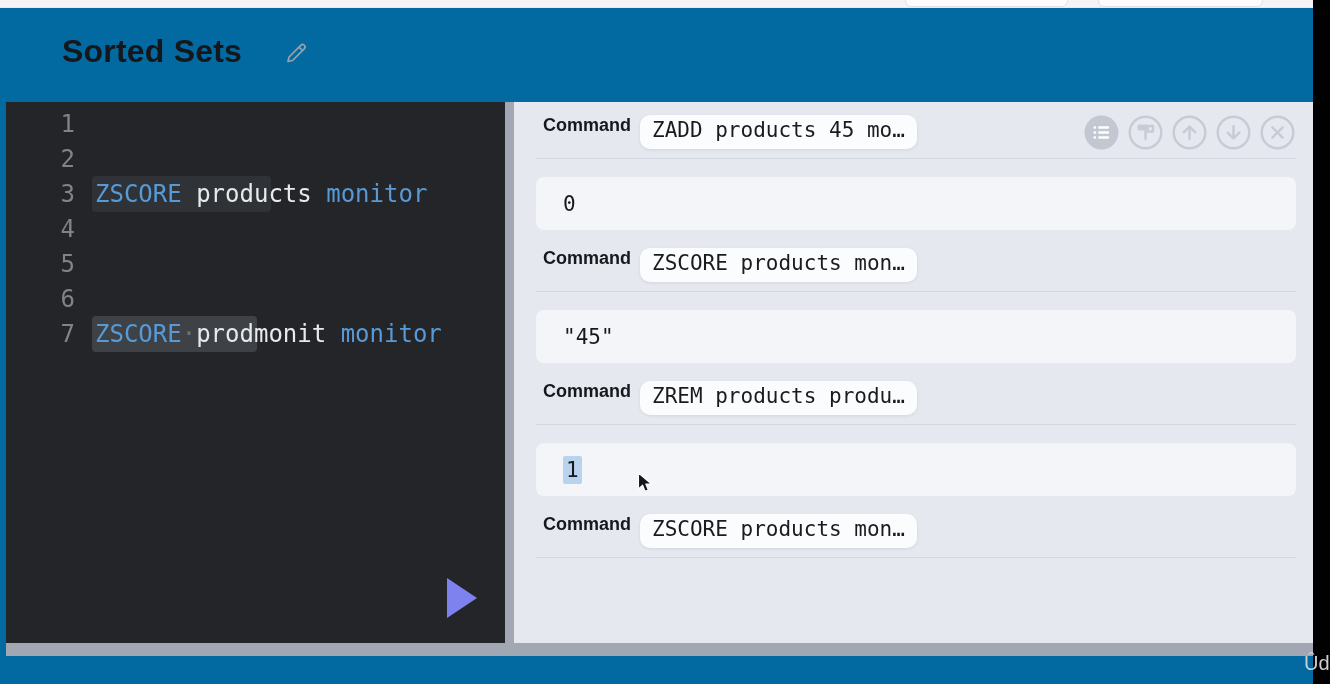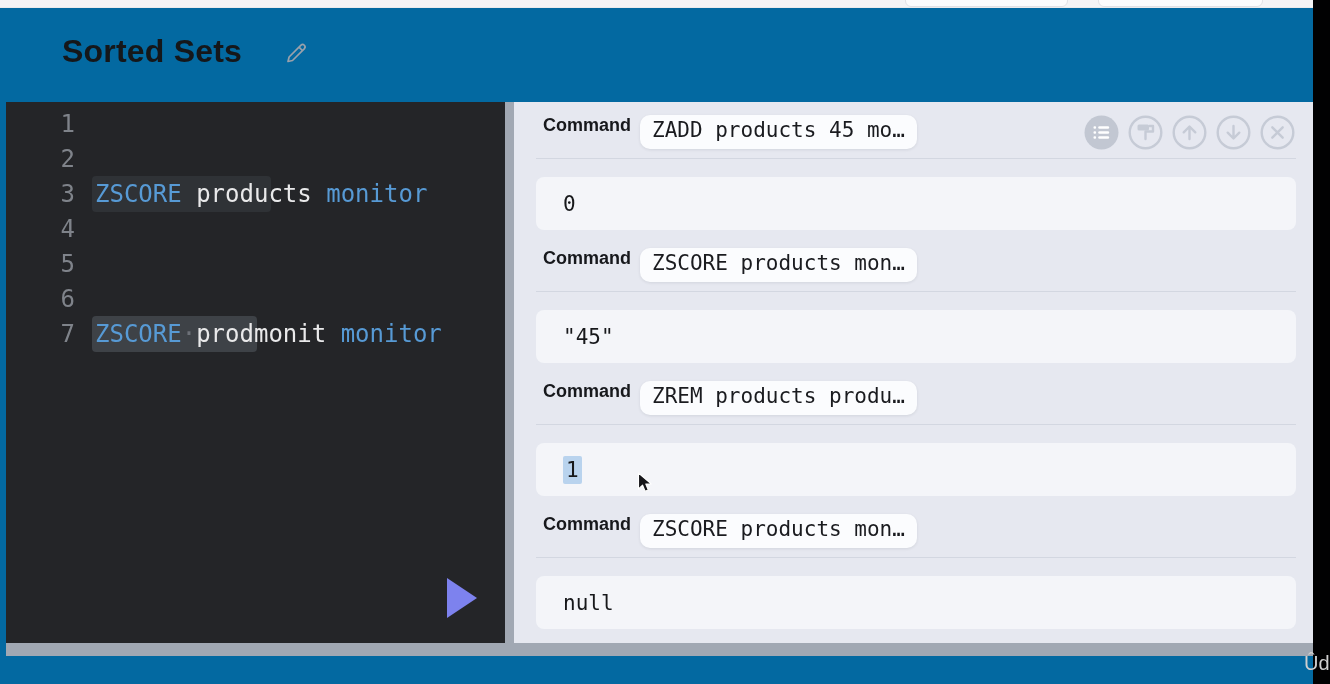--- a/index.html
+++ b/index.html
@@ -197,23 +197,20 @@
           <span class="result-text val-sel">1</span>
         </div>
       </div>
 
       <div class="card">
         <div class="card-header">
           <span class="cmd-label">Command</span>
           <span class="cmd-chip">ZSCORE products mon…</span>
         </div>
         <div class="card-divider"></div>
-        <div class="result-box">
-          <span class="result-text">null</span>
-        </div>
       </div>
 
     </div>
 
     <div class="bottom-bar"></div>
   </div>
 
   <div class="right-strip"></div>
   <span class="watermark">Ûde</span>
 

